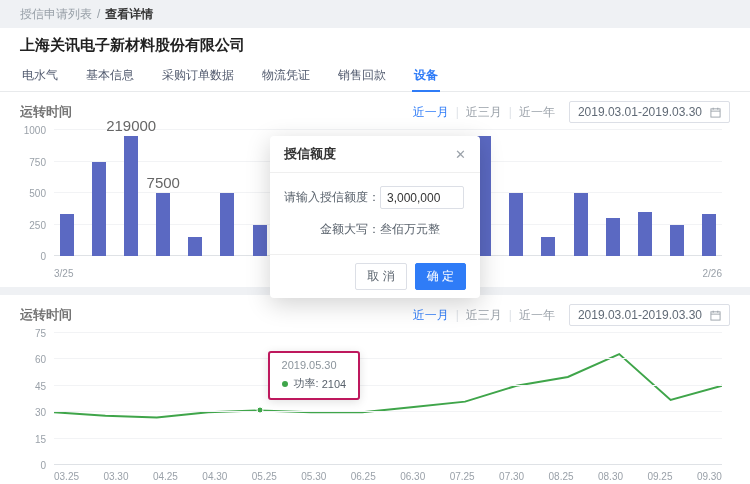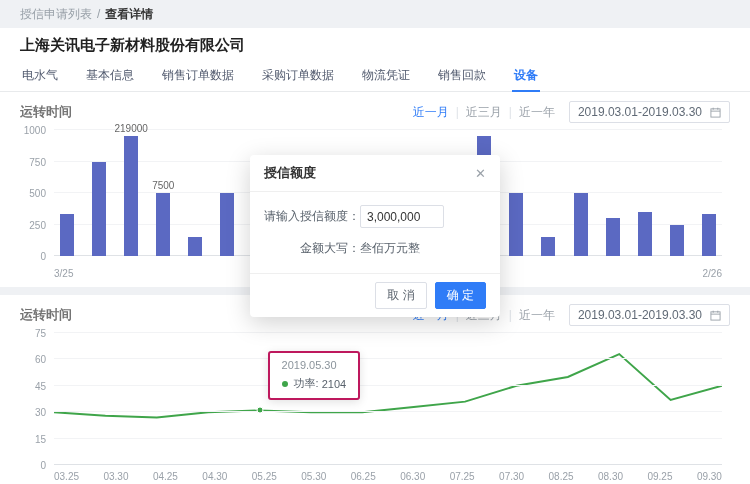--- a/index.html
+++ b/index.html
@@ -33,35 +33,35 @@
   .calendar-icon { margin-left:8px; display:inline-flex; }
   
   .plot { position:relative; margin-left:34px; margin-right:8px; }
   .gridline { position:absolute; left:0; right:0; height:0; border-top:1px solid #f2f3f5; }
   .gridline.baseline { border-top-color:#dfe2e6; }
   .tick-label { position:absolute; right:100%; top:-5px; padding-right:8px; font-size:10px; color:#9aa1a9; }
   
   .bar-plot { height:126px; }
   .bars { position:absolute; left:0; right:0; top:0; bottom:0; display:flex; justify-content:space-between; align-items:flex-end; padding:0 6px; }
   .bar { width:14px; position:relative; }
-  .bar-label { position:absolute; bottom:100%; left:50%; transform:translateX(-50%); margin-bottom:2px; font-size:10px; color:#666; white-space:nowrap; }
+  .bar-label { position:absolute; bottom:100%; left:50%; transform:translateX(-50%); margin-bottom:2px; font-size:15px; color:#666; white-space:nowrap; }
   .bar-xlabels { display:flex; justify-content:space-between; margin:12px 8px 8px 34px; font-size:10px; color:#9aa1a9; }
   
   .line-plot { height:132px; }
   .line-plot svg { position:absolute; left:0; right:0; top:0; bottom:0; width:100%; height:100%; }
   .line-xlabels { display:flex; justify-content:space-between; margin:6px 8px 0 34px; font-size:10px; color:#9aa1a9; }
   .marker-dot { position:absolute; width:7px; height:7px; border-radius:50%; border:1px solid #fff; transform:translate(-50%,50%); z-index:4; }
   .tooltip { position:absolute; z-index:5; background:#fff; border:2px solid #be185d; box-shadow:0 2px 10px rgba(0,0,0,0.12); border-radius:3px; padding:6px 12px 7px; font-size:11px; white-space:nowrap; }
   .tooltip-date { color:#8b949c; margin-bottom:5px; }
   .tooltip-row { display:flex; align-items:center; color:#5a636d; }
   .dot { width:6px; height:6px; border-radius:50%; margin-right:6px; }
   
   .section-divider { height:8px; background:#eff1f4; margin-top:4px; }
   
-  .modal { position:absolute; left:50%; top:155px; transform:translateX(-50%); width:250px; background:#fff; border-radius:4px; box-shadow:0 6px 24px rgba(0,0,0,0.18); z-index:20; }
+  .modal { position:absolute; left:50%; top:136px; transform:translateX(-50%); width:210px; background:#fff; border-radius:4px; box-shadow:0 6px 24px rgba(0,0,0,0.18); z-index:20; }
   .modal-header { display:flex; justify-content:space-between; align-items:center; padding:9px 14px; border-bottom:1px solid #efefef; }
   .modal-title { font-size:13px; color:#333; font-weight:bold; }
   .modal-close { color:#9aa1a9; cursor:pointer; font-size:13px; line-height:1; }
   .modal-body { padding:13px 14px 4px; }
   .form-row { display:flex; align-items:center; margin-bottom:12px; font-size:12px; color:#5a636d; }
   .form-label { width:96px; text-align:right; flex:none; }
   .credit-input { width:84px; height:23px; border:1px solid #dcdfe6; border-radius:2px; padding:0 6px; font-size:12px; color:#333; font-family:inherit; }
   .modal-footer { border-top:1px solid #efefef; padding:8px 14px; display:flex; justify-content:flex-end; gap:8px; }
   .btn { font-size:12px; padding:4px 11px; border-radius:2px; cursor:pointer; border:1px solid #dcdfe6; background:#fff; color:#5a636d; font-family:inherit; }
   .btn-primary { background:var(--accent,#2f7cf7); border-color:var(--accent,#2f7cf7); color:#fff; }
@@ -73,21 +73,20 @@
   <span class="breadcrumb-parent">授信申请列表</span>
   <span class="breadcrumb-sep">/</span>
   <span class="breadcrumb-current">查看详情</span>
 </div>
 
 <div class="title-bar">上海关讯电子新材料股份有限公司</div>
 
 <div class="tabs">
     <div class="tab">电水气</div>
     <div class="tab">基本信息</div>
-    <div class="tab">销售订单数据</div>
     <div class="tab">采购订单数据</div>
     <div class="tab">物流凭证</div>
     <div class="tab">销售回款</div>
     <div class="tab active">设备</div>
   </div>
 
 <div class="section">
   <div class="section-header">
     <span class="section-title">运转时间</span>
     <span class="controls">

